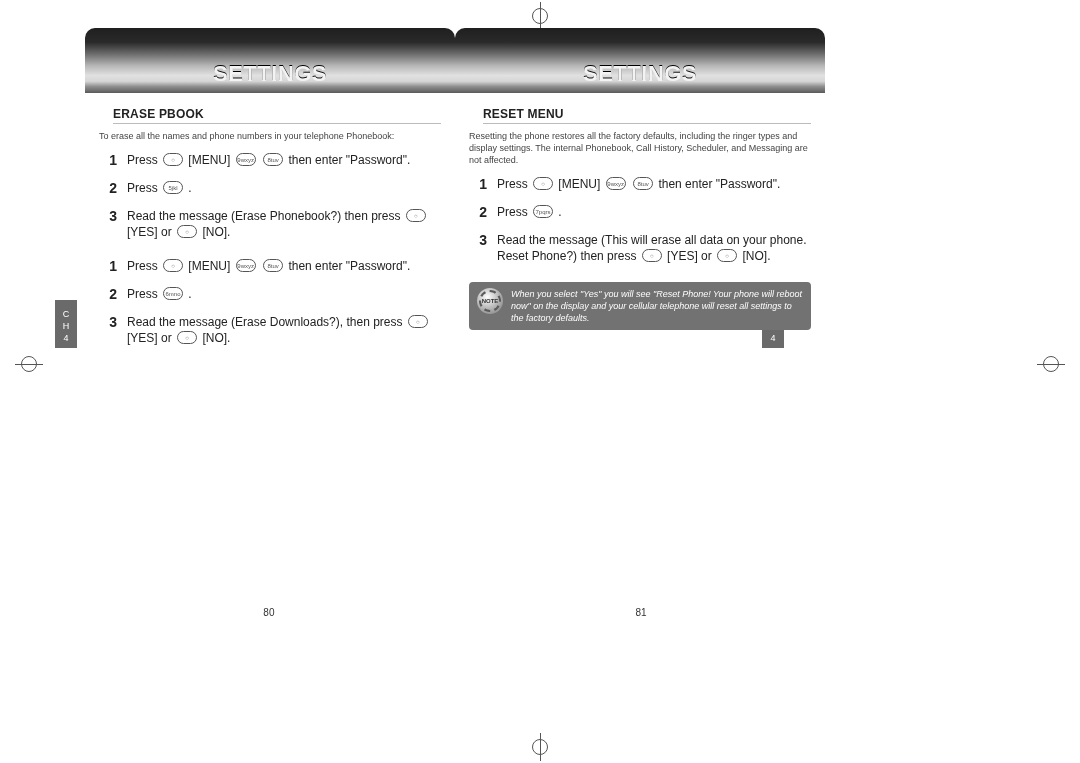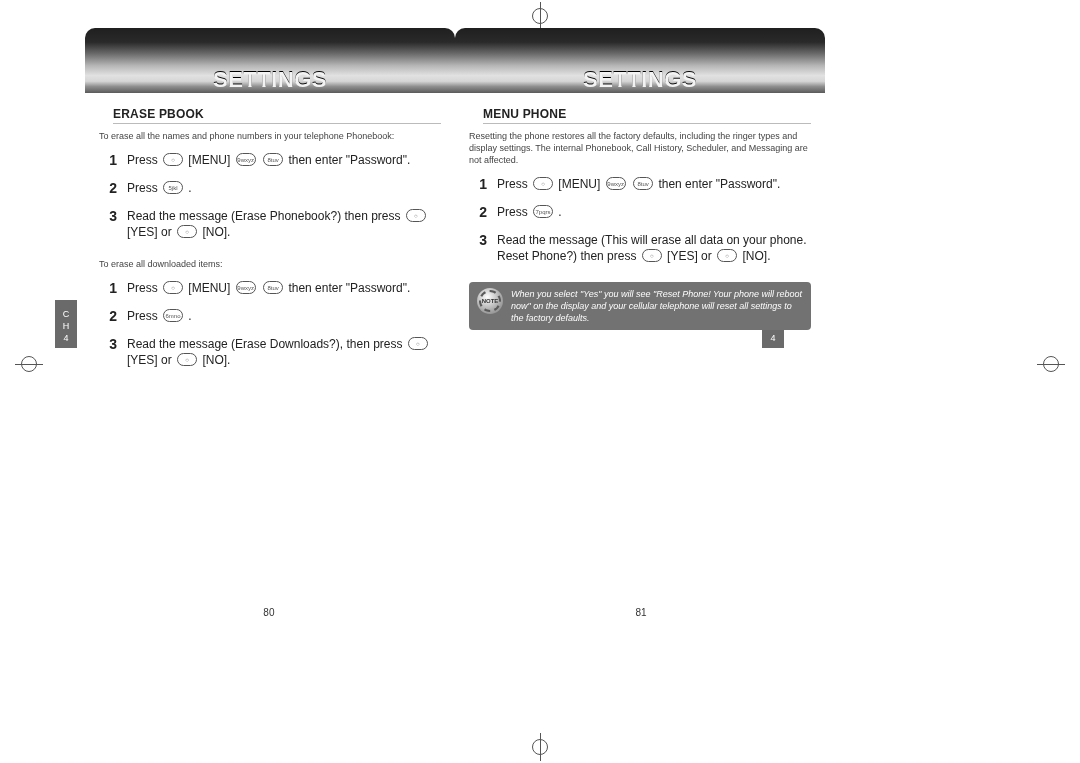--- a/index.html
+++ b/index.html
@@ -80,20 +80,21 @@
     width: 370px;
     height: 65px;
     background: linear-gradient(to bottom,
       #1f1f1f 0%, #2a2a2a 22%, #6c6c6c 40%,
       #b6b6b6 58%, #e1e1e1 73%, #d6d6d6 82%,
       #8f8f8f 90%, #5a5a5a 100%);
     border-radius: 10px 10px 0 0;
     display: flex;
     align-items: flex-end;
     justify-content: center;
+    padding-bottom: 6px;
     box-sizing: border-box;
     text-align: center;
   }
   .header-title {
     font-family: Arial, Helvetica, sans-serif;
     font-weight: bold;
     font-size: 22px;
     letter-spacing: 0.5px;
     color: #f3f3f3;
     text-transform: uppercase;
@@ -271,21 +272,20 @@
         <div class="step-text">
           <span>Read the message (Erase Phonebook?) then press </span>
           <span class="key" data-label="○"></span>
           <span> [YES] or </span>
           <span class="key" data-label="○"></span>
           <span> [NO].</span>
         </div>
       </div>
     </div>
 
-    <div class="intro">To erase all downloaded items:</div>
     <div class="steps">
       <div class="step">
         <div class="step-num">1</div>
         <div class="step-text">
           <span>Press </span>
           <span class="key" data-label="○"></span>
           <span> [MENU] </span>
           <span class="key" data-label="9wxyz"></span>
           <span> </span>
           <span class="key" data-label="8tuv"></span>
@@ -313,21 +313,21 @@
     </div>
 
     <div class="page-number">80</div>
   </div>
 
   <div class="page right">
     <div class="header-bar">
       <span class="header-title">Settings</span>
     </div>
 
-    <div class="section-head">MENU PHONE</div>
+    <div class="section-head">RESET MENU</div>
     <div class="intro">Resetting the phone restores all the factory defaults, including the ringer types and display settings. The internal Phonebook, Call History, Scheduler, and Messaging are not affected.</div>
     <div class="steps">
       <div class="step">
         <div class="step-num">1</div>
         <div class="step-text">
           <span>Press </span>
           <span class="key" data-label="○"></span>
           <span> [MENU] </span>
           <span class="key" data-label="9wxyz"></span>
           <span> </span>

